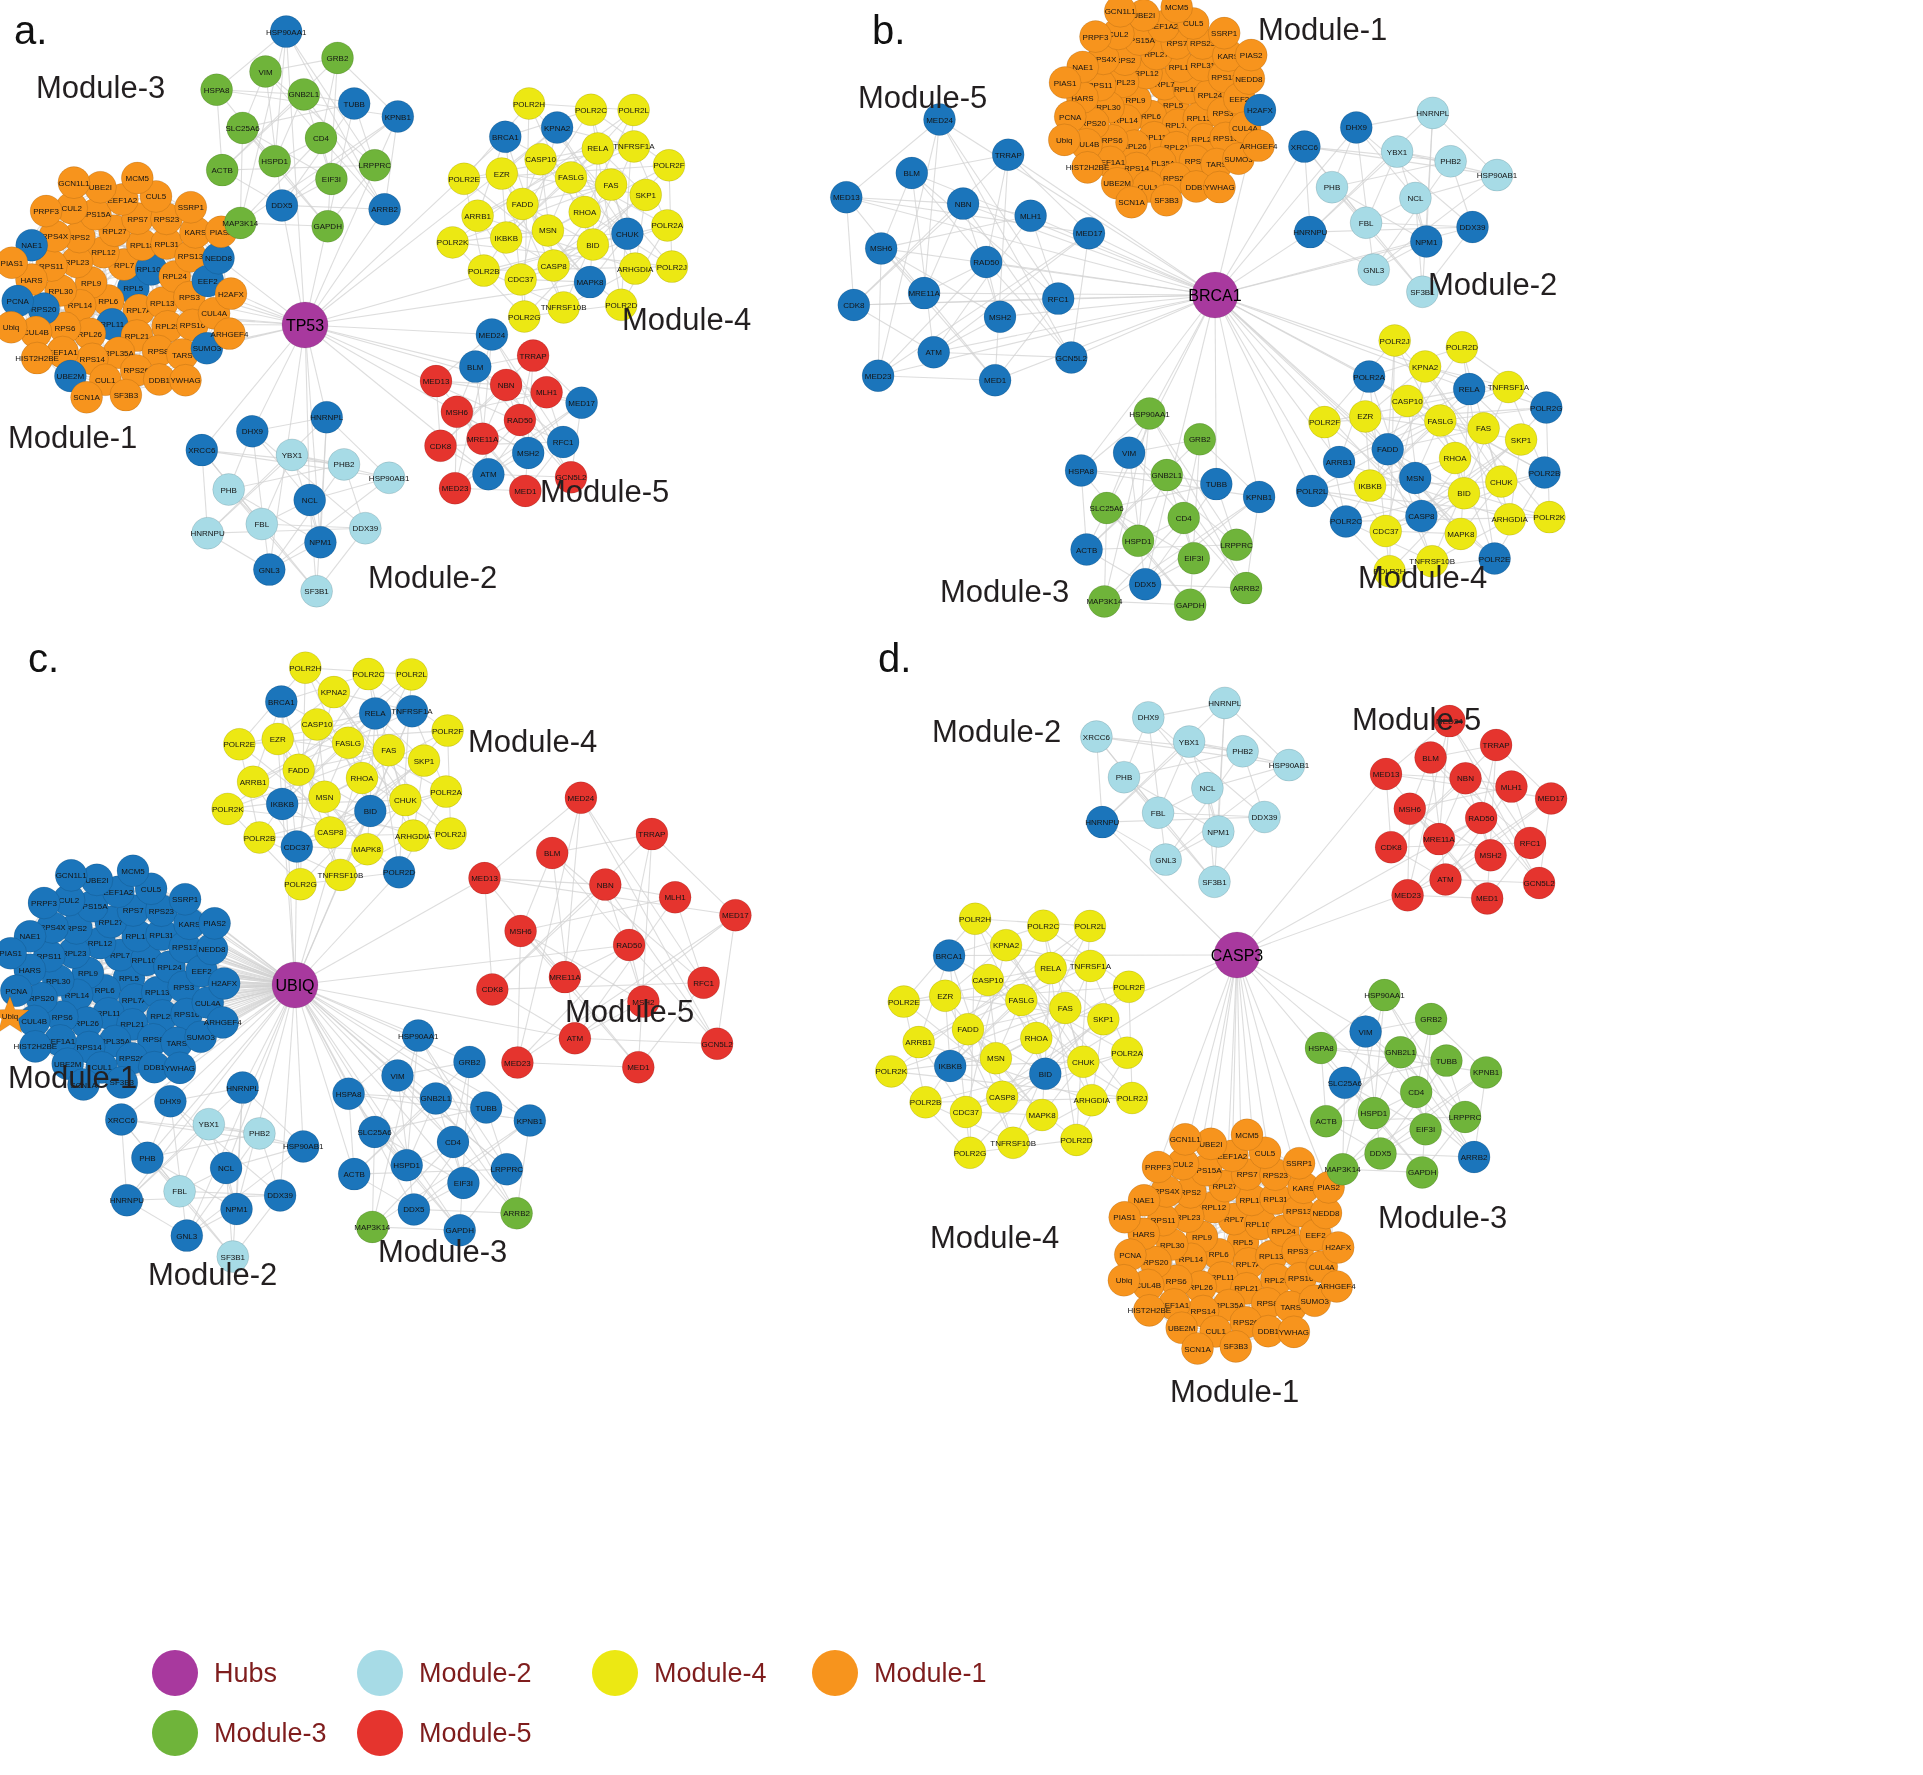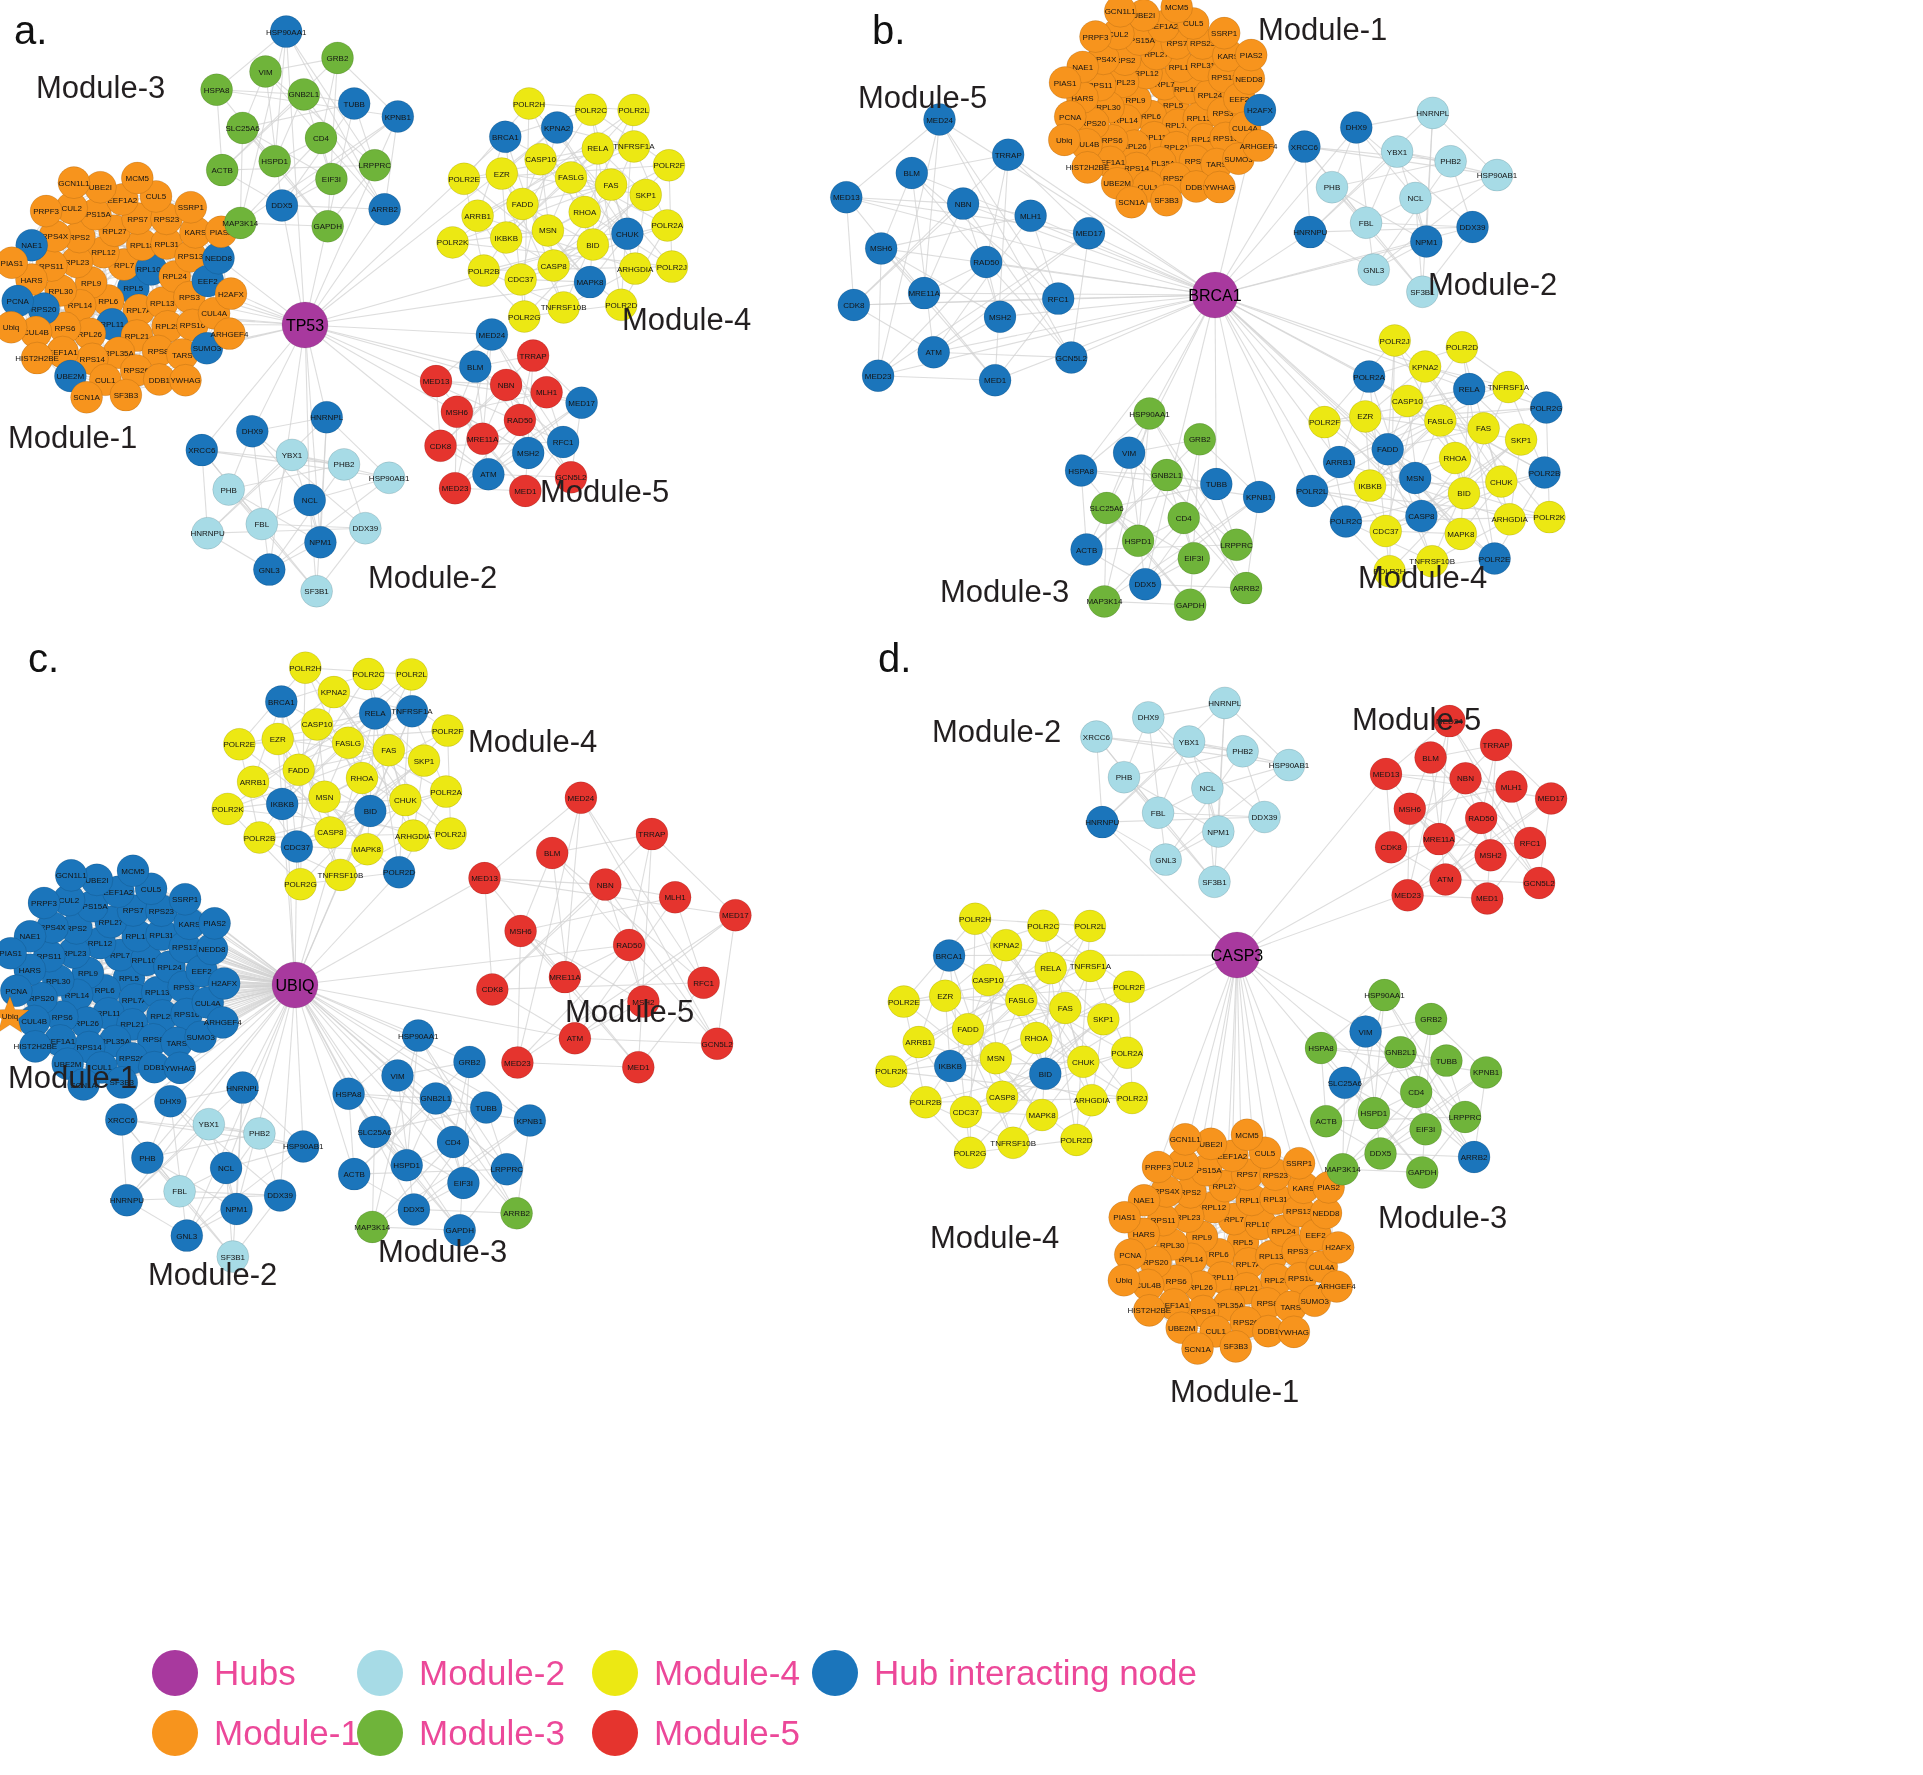--- a/index.html
+++ b/index.html
@@ -10,21 +10,21 @@
   .hub-label{font-size:16px;fill:#000;text-anchor:middle;}
   .module-label{font-size:31px;fill:#231f20;}
   .panel-label{font-size:40px;fill:#111;}
   .edge{stroke:#d2d2d2;stroke-width:1.1;opacity:0.75;fill:none;}
   .node{stroke:rgba(0,0,0,0.18);stroke-width:0.6;}
   #legend{position:absolute;left:152px;top:1650px;display:grid;
           grid-template-columns:195px 225px 210px 360px;row-gap:14px;column-gap:10px;}
   .legend-item{display:flex;align-items:center;gap:16px;}
   .swatch{width:46px;height:46px;border-radius:50%;flex:0 0 auto;}
   .swatch.line{width:46px;height:5px;border-radius:3px;}
-  .legend-label{font-size:35px;color:#ec4899;white-space:nowrap;}
+  .legend-label{font-size:27px;color:#7f1d1d;white-space:nowrap;}
 </style>
 </head>
 <body>
 
 <svg id="network-canvas" width="1923" height="1775" viewBox="0 0 1923 1775">
     <g>
       <g>
         <line x1="133.3" y1="288.0" x2="108.3" y2="300.5" class="edge"></line>
         <line x1="133.3" y1="288.0" x2="138.9" y2="310.0" class="edge"></line>
         <line x1="133.3" y1="288.0" x2="103.4" y2="252.2" class="edge"></line>
@@ -2892,24 +2892,20 @@
   </div>
   <div class="legend-item">
     <span class="swatch" style="background: rgb(167, 219, 230);"></span>
     <span class="legend-label">Module-2</span>
   </div>
   <div class="legend-item">
     <span class="swatch" style="background: rgb(236, 232, 19);"></span>
     <span class="legend-label">Module-4</span>
   </div>
   <div class="legend-item">
-    <span class="swatch" style="background: rgb(27, 117, 187);"></span>
-    <span class="legend-label">Hub interacting node</span>
-  </div>
-  <div class="legend-item">
     <span class="swatch" style="background: rgb(247, 148, 29);"></span>
     <span class="legend-label">Module-1</span>
   </div>
   <div class="legend-item">
     <span class="swatch" style="background: rgb(111, 180, 58);"></span>
     <span class="legend-label">Module-3</span>
   </div>
   <div class="legend-item">
     <span class="swatch" style="background: rgb(229, 52, 46);"></span>
     <span class="legend-label">Module-5</span>

